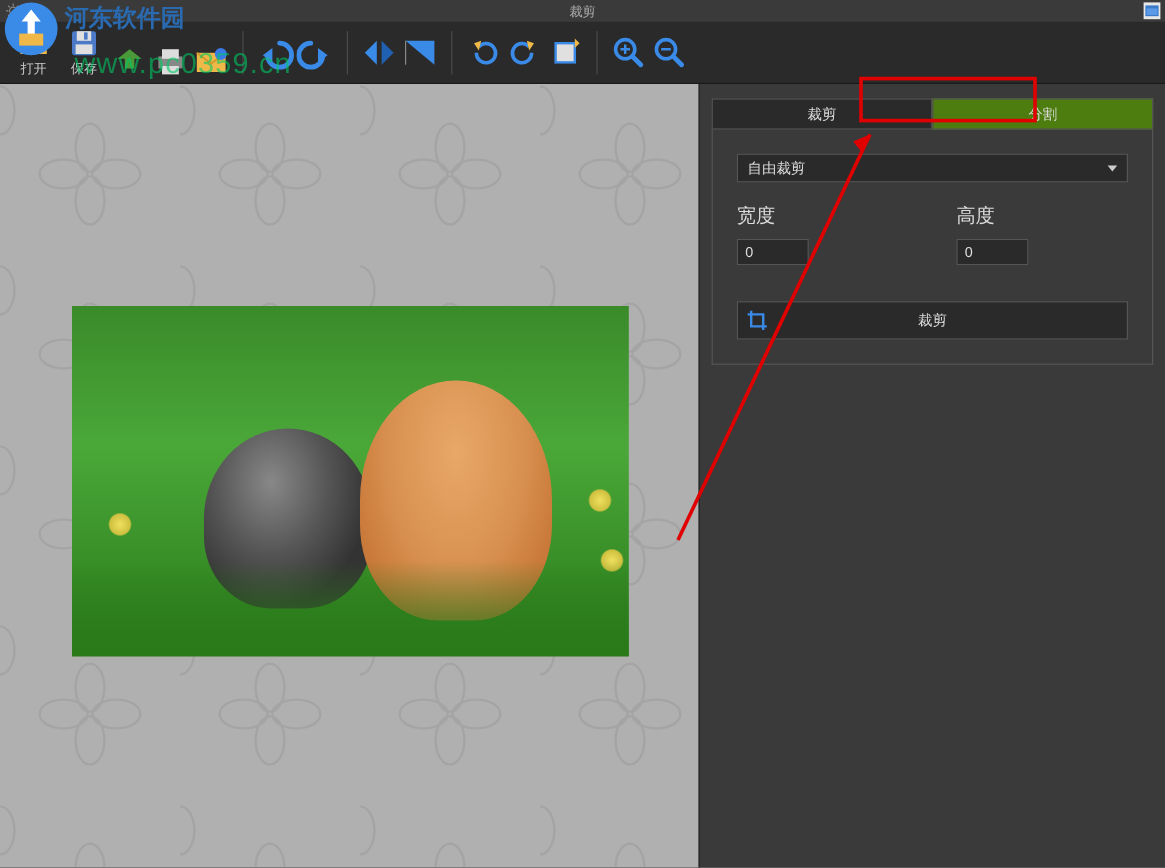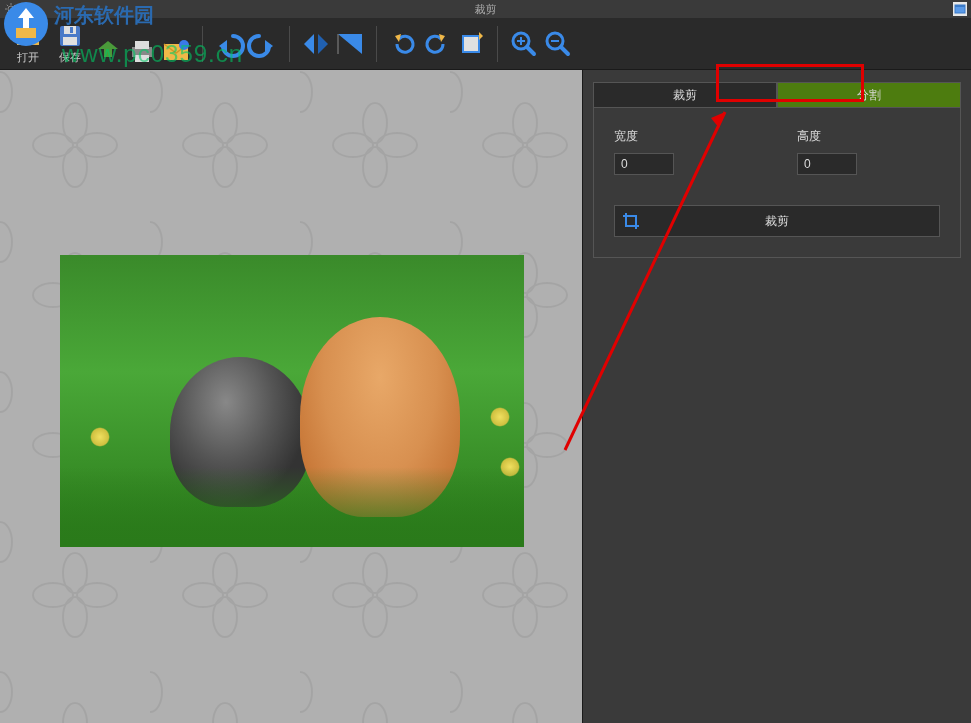--- a/index.html
+++ b/index.html
@@ -225,21 +225,21 @@
     .dims {
       display: flex;
       gap: 40px;
       margin-bottom: 8px;
     }
     .dim-col {
       flex: 1;
     }
     .dim-label {
       color: #ddd;
-      font-size: 12px;
+      font-size: 16px;
       margin-bottom: 8px;
     }
     .dim-input {
       width: 60px;
       height: 22px;
       background: #2a2a2a;
       border: 1px solid #555;
       color: #ddd;
       padding: 0 6px;
       display: flex;
@@ -440,20 +440,24 @@
   <div class="side-panel">
     <div class="tabs">
       <div class="tab active">
         <span>裁剪</span>
       </div>
       <div class="tab">
         <span>分割</span>
       </div>
     </div>
     <div class="panel-body">
+      <div class="dropdown">
+        <span>自由裁剪</span>
+        <span class="arrow-down"></span>
+      </div>
       <div class="dims">
         <div class="dim-col">
           <div class="dim-label">宽度</div>
           <div class="dim-input">
             <span>0</span>
           </div>
         </div>
         <div class="dim-col">
           <div class="dim-label">高度</div>
           <div class="dim-input">

